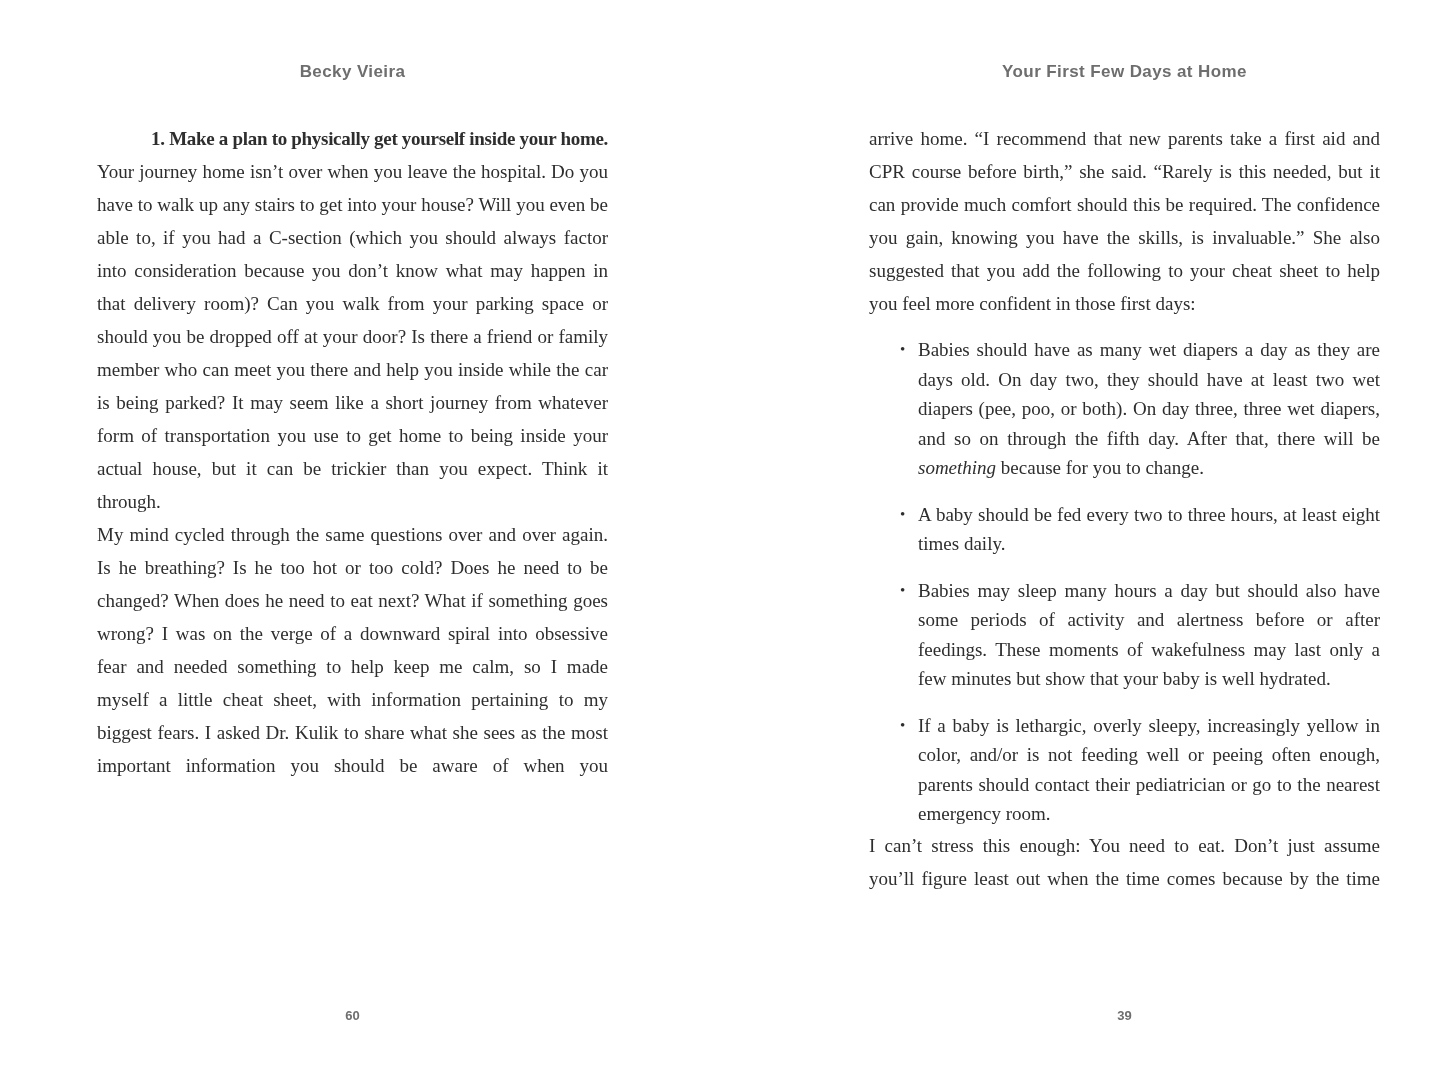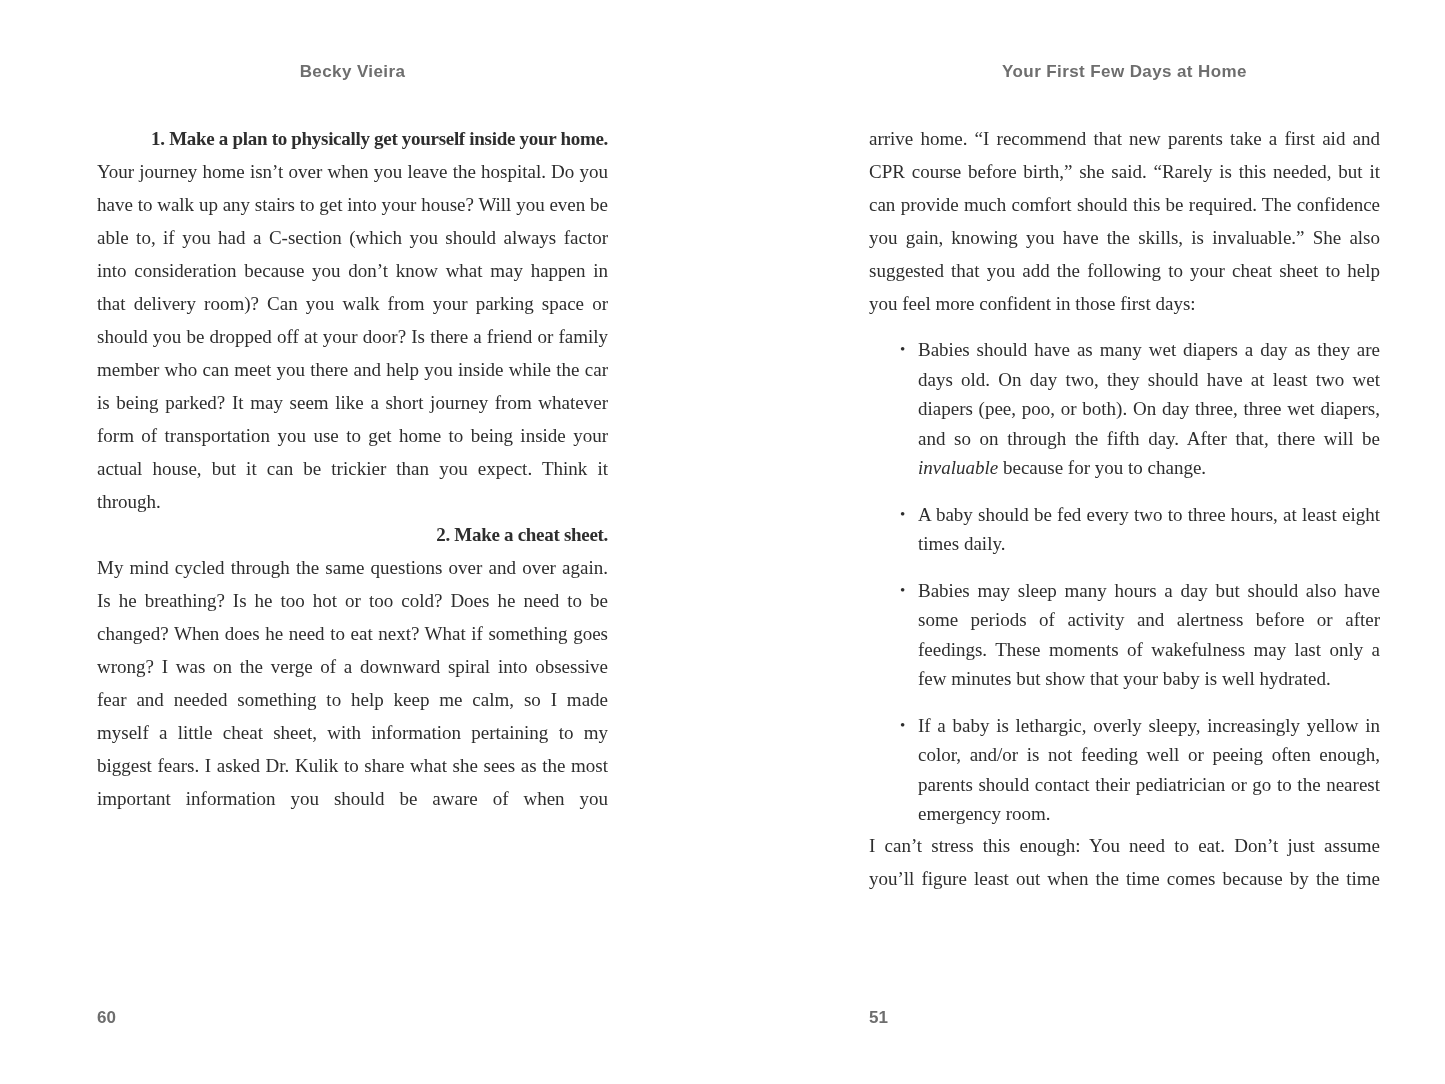--- a/index.html
+++ b/index.html
@@ -81,70 +81,70 @@
     top: 0;
     font-size: 15px;
   }
   em { font-style: italic; }
 
   .page-num {
     position: absolute;
     top: 1008px;
     left: 0;
     right: 0;
+    text-align: center;
     font-family: "Liberation Sans", sans-serif;
     font-weight: 700;
-    font-size: 17px;
+    font-size: 13px;
     color: #6e6e6e;
   }
 </style>
 </head>
 <body>
 
 <div class="spread">
 
   <div class="page page-left">
     <div class="running-head">Becky Vieira</div>
 
     <div class="content">
 
       <p class="section-heading">1. Make a plan to physically get yourself inside your home.</p>
       <p>Your journey home isn’t over when you leave the hospital. Do you have to walk up any stairs to get into your house? Will you even be able to, if you had a C-section (which you should always factor into consideration because you don’t know what may happen in that delivery room)? Can you walk from your parking space or should you be dropped off at your door? Is there a friend or family member who can meet you there and help you inside while the car is being parked? It may seem like a short journey from whatever form of transportation you use to get home to being inside your actual house, but it can be trickier than you expect. Think it through.</p>
 
-      <p class="section-heading">2. Make a cheat sheet.</p>
       <p class="continued">My mind cycled through the same questions over and over again. Is he breathing? Is he too hot or too cold? Does he need to be changed? When does he need to eat next? What if something goes wrong? I was on the verge of a downward spiral into obsessive fear and needed something to help keep me calm, so I made myself a little cheat sheet, with information pertaining to my biggest fears. I asked Dr. Kulik to share what she sees as the most important information you should be aware of when you</p>
     </div>
 
     <div class="page-num">60</div>
   </div>
 
   <div class="page page-right">
     <div class="running-head">Your First Few Days at Home</div>
 
     <div class="content">
       <p>arrive home. “I recommend that new parents take a first aid and CPR course before birth,” she said. “Rarely is this needed, but it can provide much comfort should this be required. The confidence you gain, knowing you have the skills, is invaluable.” She also suggested that you add the following to your cheat sheet to help you feel more confident in those first days:</p>
 
       <ul class="bullet-list">
         <li>
           <span class="bullet-marker">•</span>
-          <span><span>Babies should have as many wet diapers a day as they are days old. On day two, they should have at least two wet diapers (pee, poo, or both). On day three, three wet diapers, and so on through the fifth day. After that, there will be </span><em>invaluable</em><span> because for you to change.</span></span>
+          <span><span>Babies should have as many wet diapers a day as they are days old. On day two, they should have at least two wet diapers (pee, poo, or both). On day three, three wet diapers, and so on through the fifth day. After that, there will be </span><em>something</em><span> because for you to change.</span></span>
         </li>
         <li>
           <span class="bullet-marker">•</span>
           <span>A baby should be fed every two to three hours, at least eight times daily.</span>
         </li>
         <li>
           <span class="bullet-marker">•</span>
           <span>Babies may sleep many hours a day but should also have some periods of activity and alertness before or after feedings. These moments of wakefulness may last only a few minutes but show that your baby is well hydrated.</span>
         </li>
         <li>
           <span class="bullet-marker">•</span>
           <span>If a baby is lethargic, overly sleepy, increasingly yellow in color, and/or is not feeding well or peeing often enough, parents should contact their pediatrician or go to the nearest emergency room.</span>
         </li>
       </ul>
 
       <p class="continued">I can’t stress this enough: You need to eat. Don’t just assume you’ll figure least out when the time comes because by the time</p>
     </div>
 
-    <div class="page-num">51</div>
+    <div class="page-num">39</div>
   </div>
 
 </div>
 
 </body></html>

